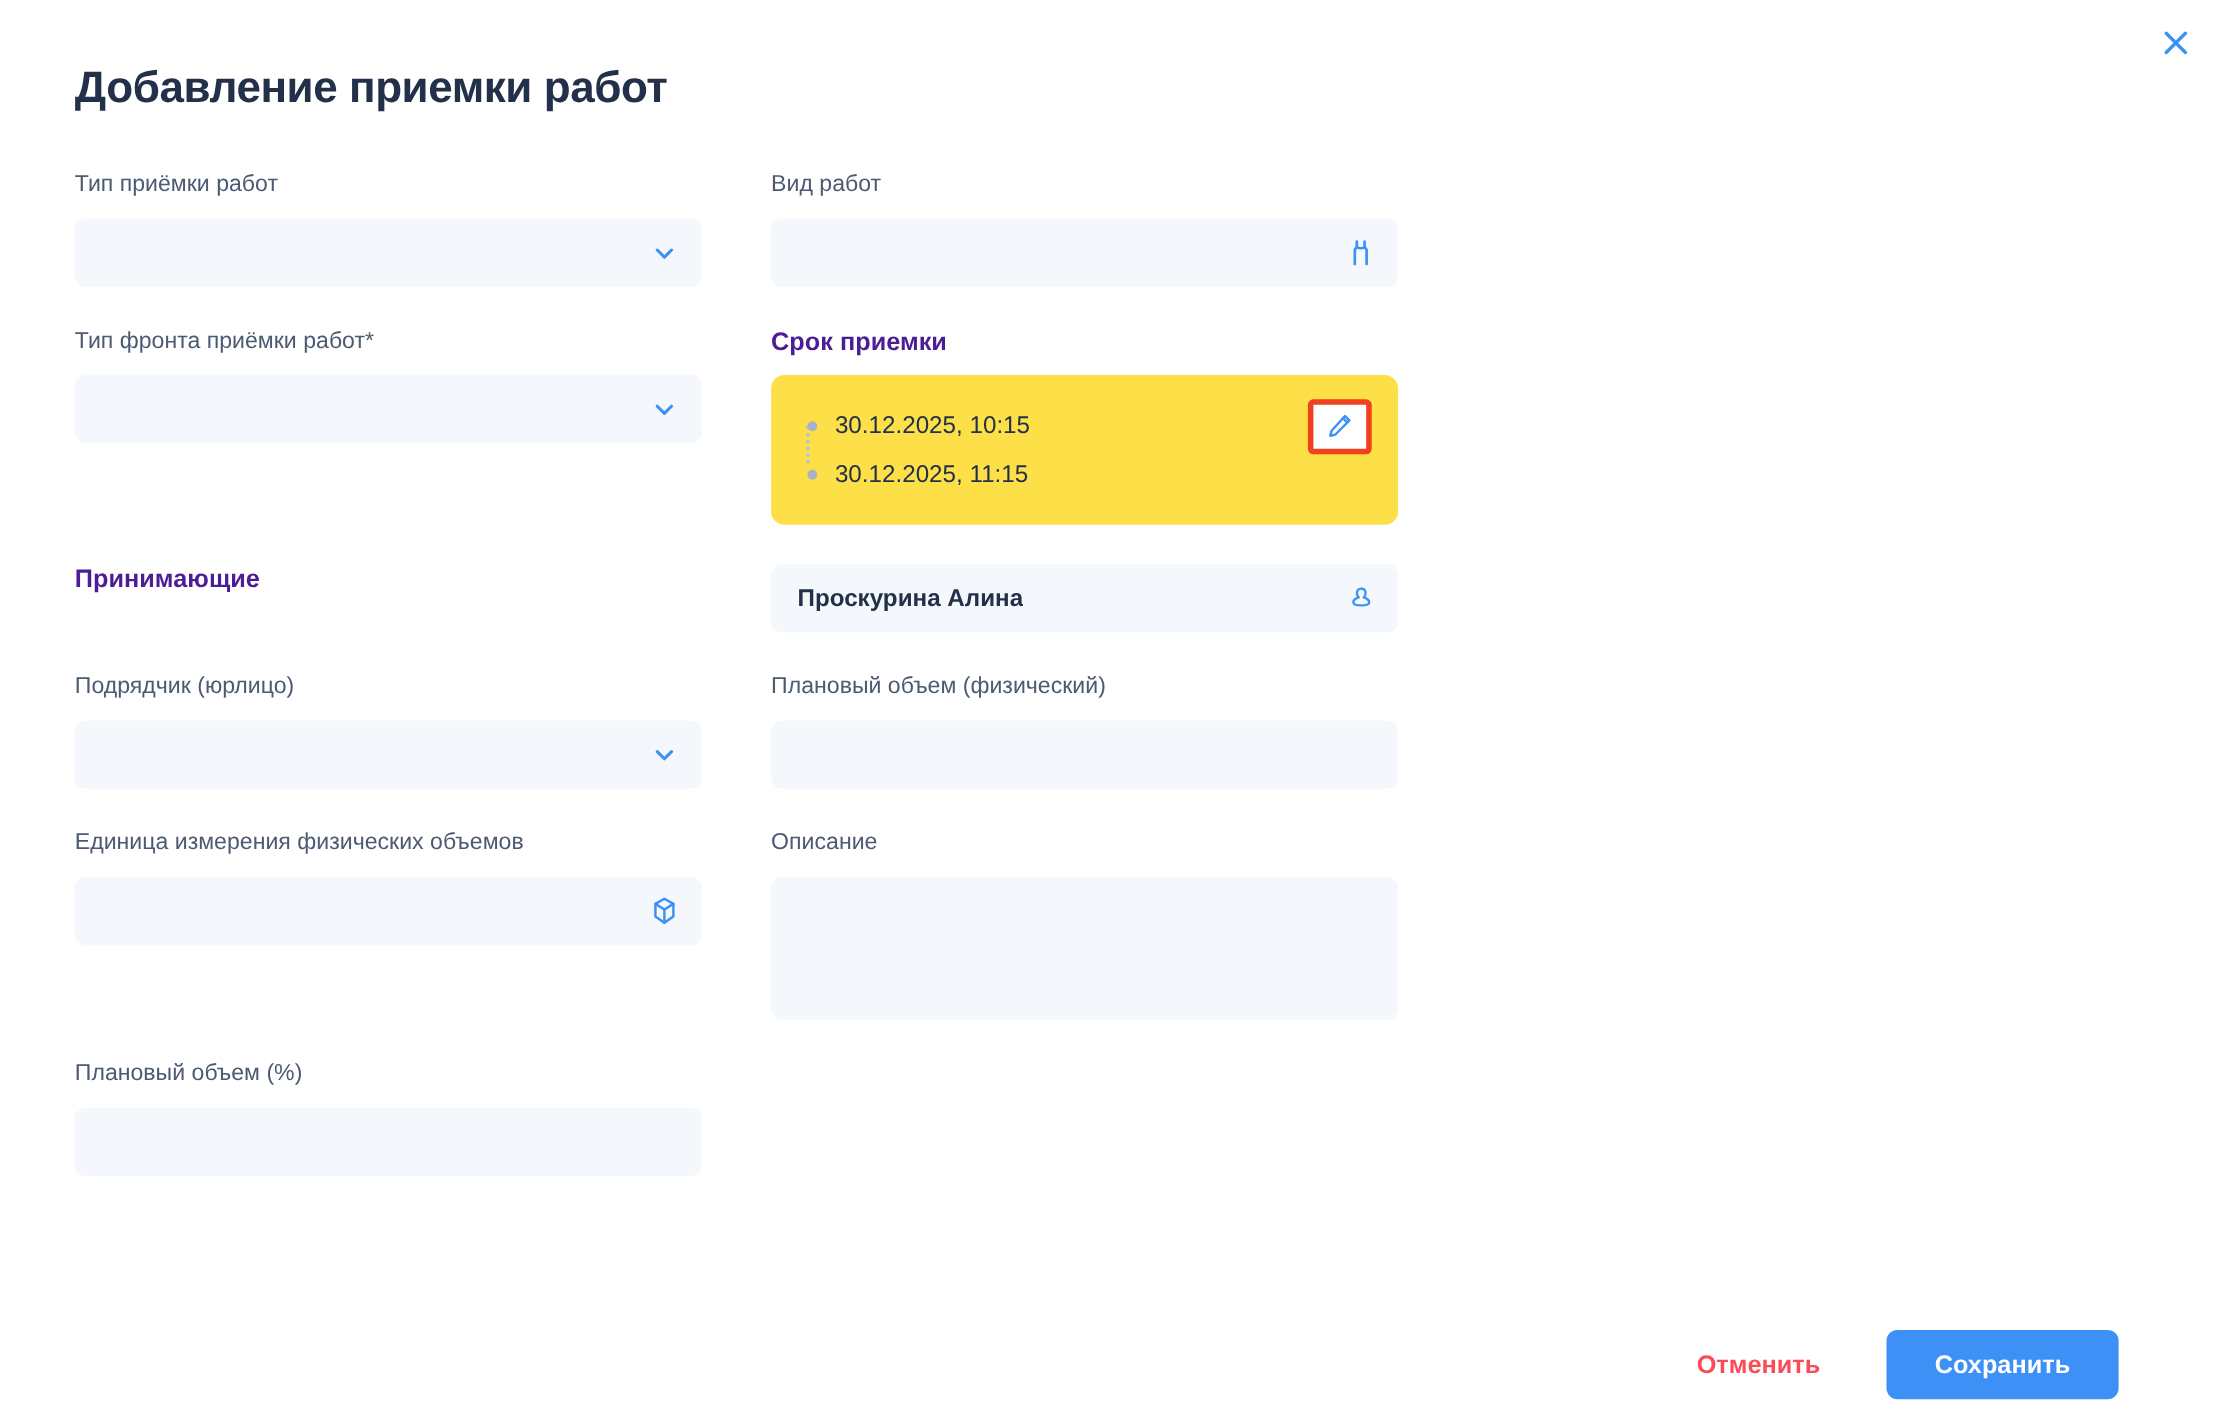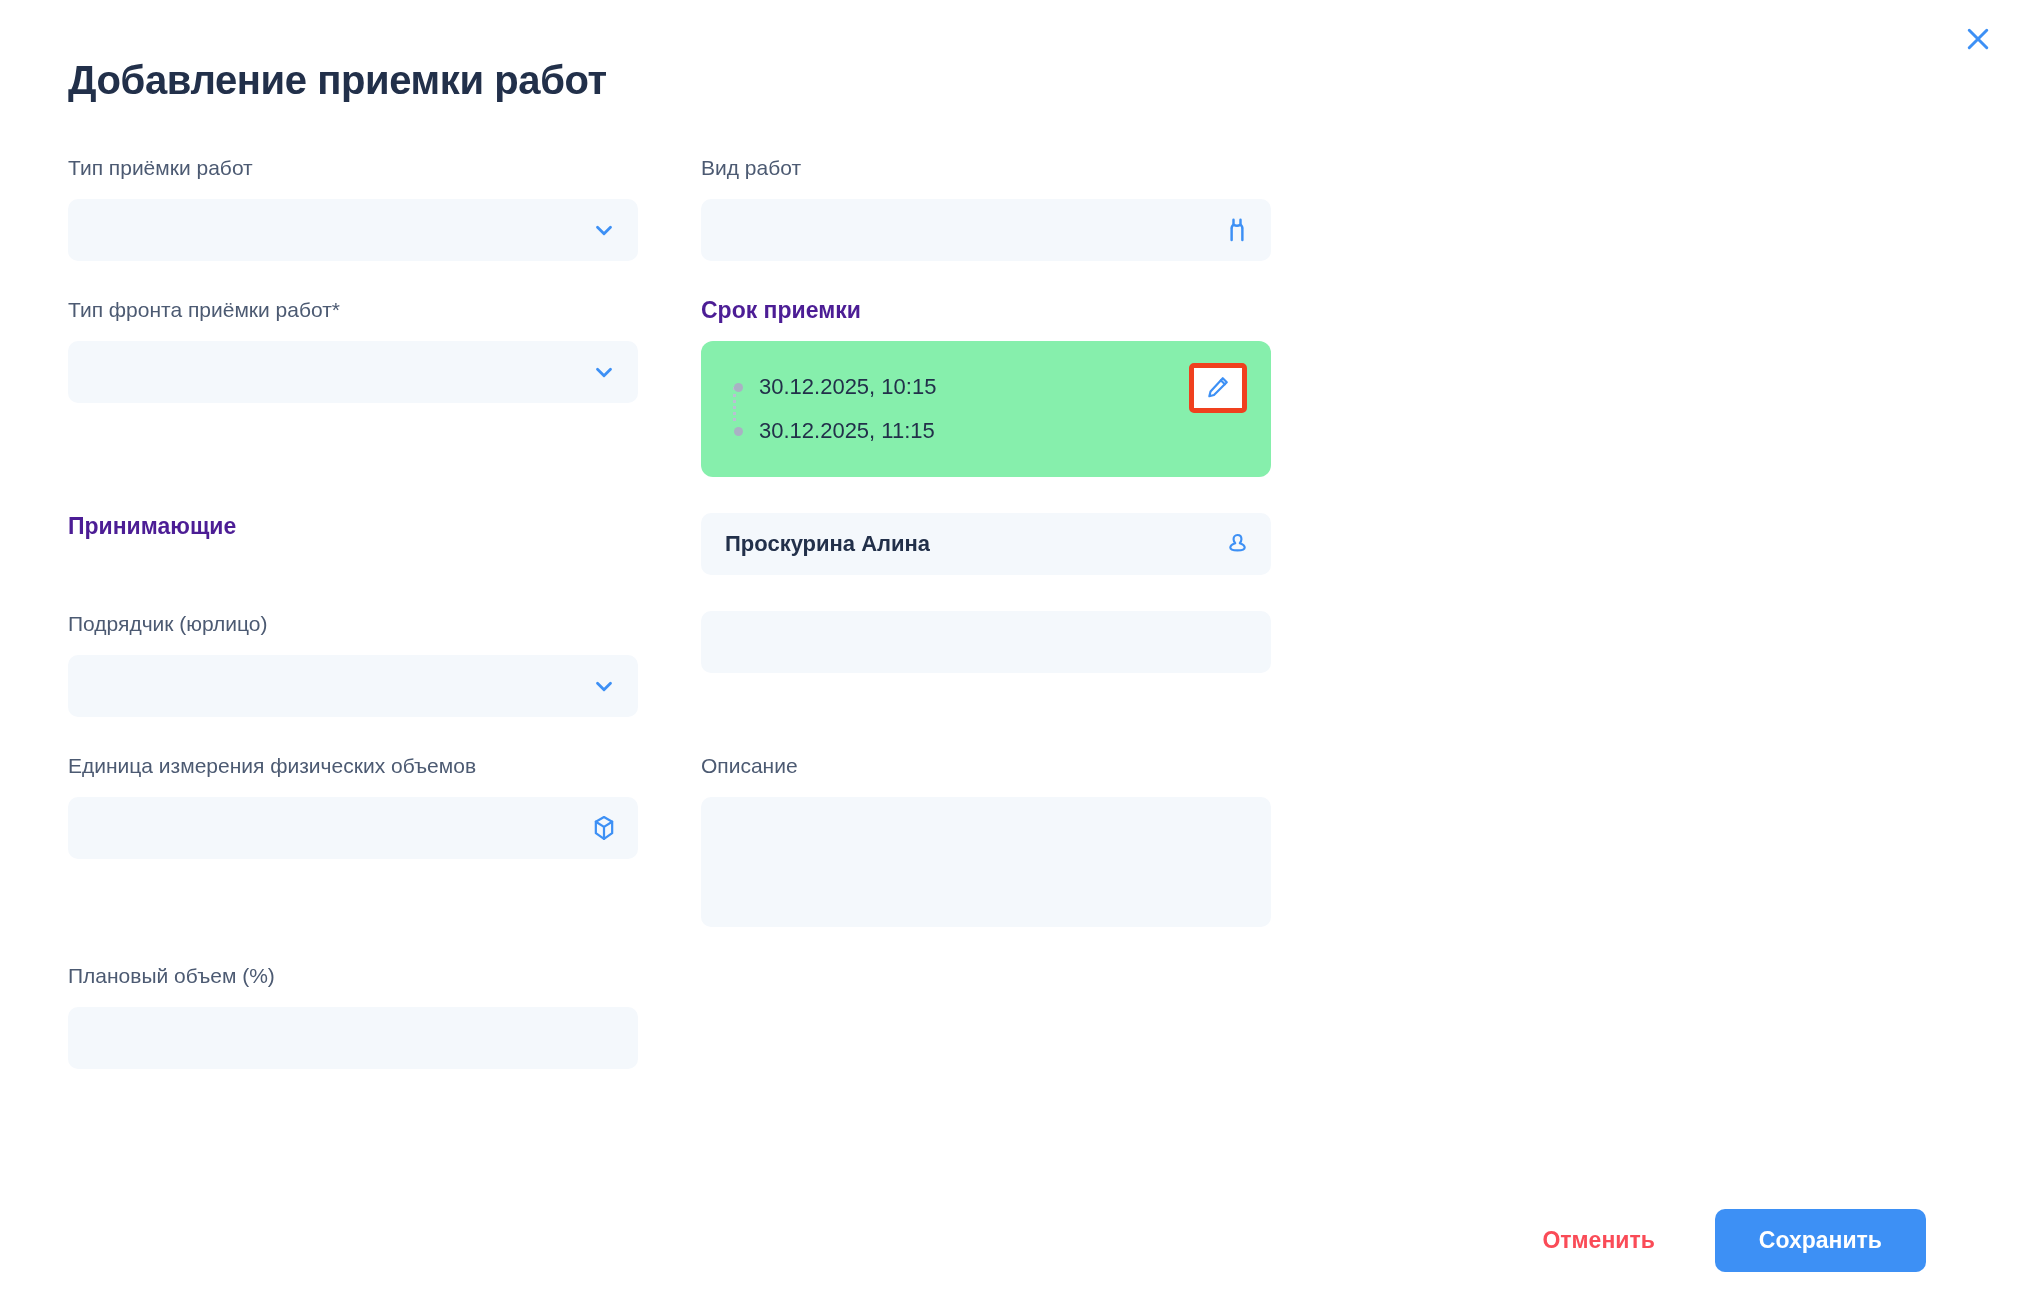--- a/index.html
+++ b/index.html
@@ -105,21 +105,21 @@
     transform: translateY(-50%);
     display: flex;
     align-items: center;
     justify-content: center;
     width: 28px;
     height: 28px;
   }
 
   
   .card-soft {
-    background: #86efac;
+    background: #fde047;
     border-radius: 12px;
     position: relative;
   }
 
   .timeline-card {
     padding: 24px 24px 24px 28px;
     min-height: 118px;
   }
 
   .timeline-row {
@@ -380,20 +380,21 @@
         <span class="input-value"></span>
         <span class="input-icon">
           <svg width="26" height="26" viewBox="0 0 24 24" fill="none" stroke="#3d90f5" stroke-width="2.6" stroke-linecap="round" stroke-linejoin="round">
             <path d="M6 9.5 L12 15.5 L18 9.5"></path>
           </svg>
         </span>
       </div>
     </div>
 
     <div class="field">
+      <span class="field-label">Плановый объем (физический)</span>
       <div class="input-box plain">
         <span class="input-value"></span>
       </div>
     </div>
 
     <div class="field">
       <span class="field-label">Единица измерения физических объемов</span>
       <div class="input-box">
         <span class="input-value"></span>
         <span class="input-icon">

